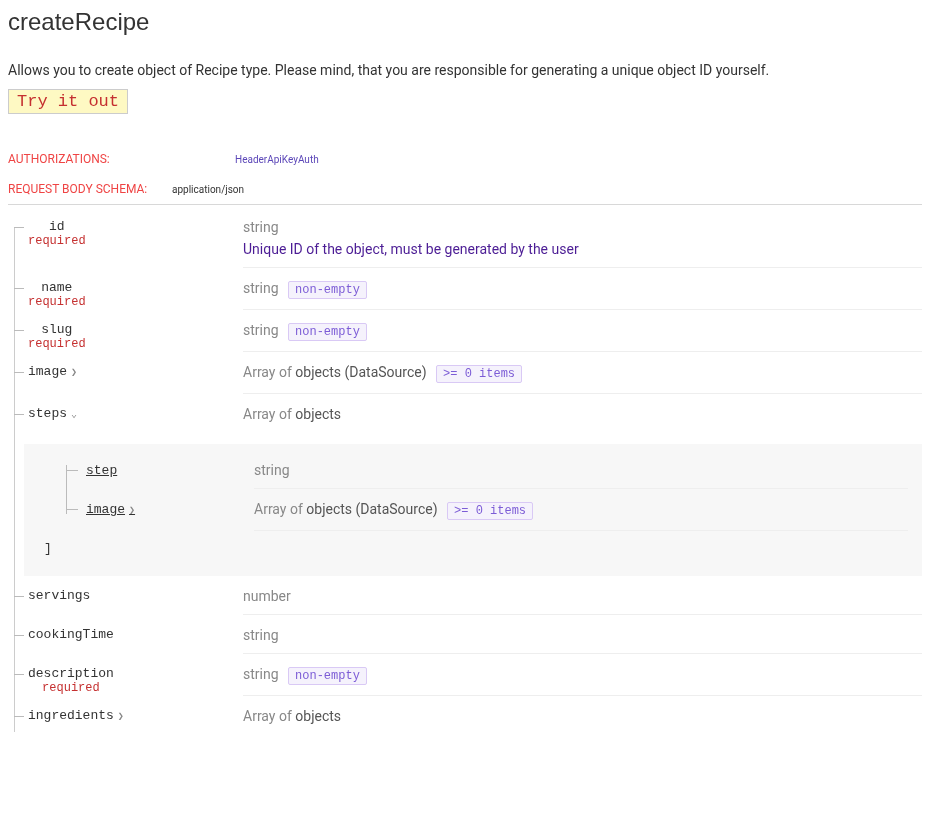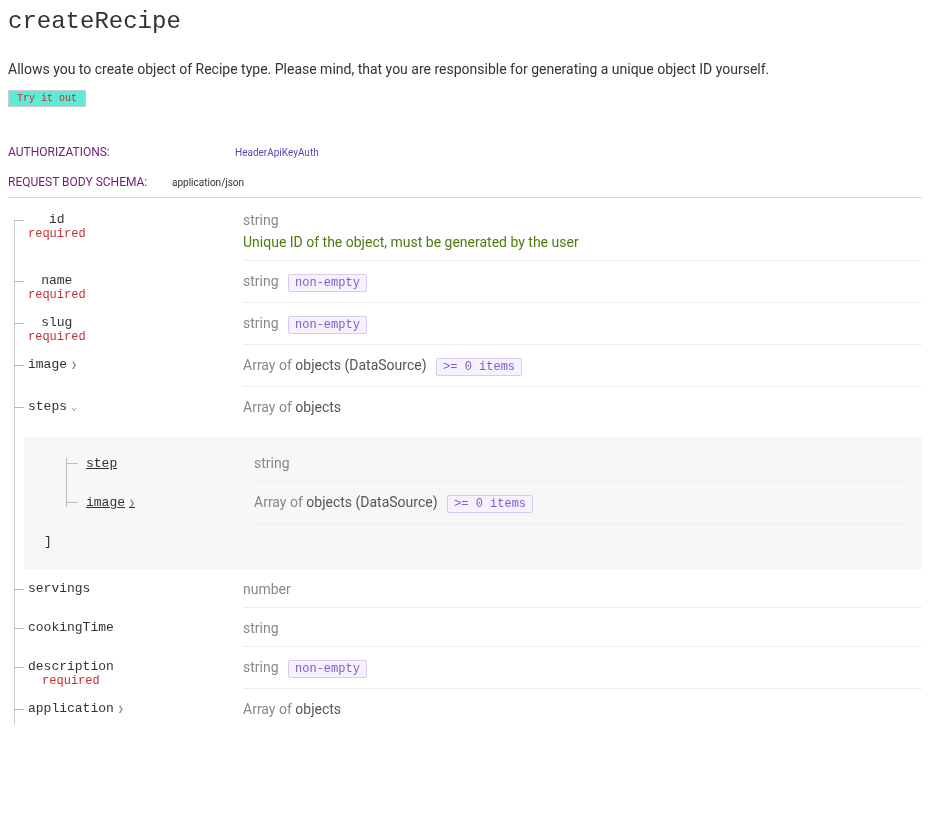--- a/index.html
+++ b/index.html
@@ -6,49 +6,49 @@
   body {
     margin: 0;
     padding: 8px;
     font-family: -apple-system, BlinkMacSystemFont, "Segoe UI", Roboto, sans-serif;
     font-size: 14px;
     color: #333;
     background: #fff;
     width: 930px;
   }
   h2 {
-    font-family: Liberation Mono, monospace;
+    font-family: Liberation Sans, sans-serif;
     font-weight: normal;
     font-size: 24px;
     margin: 0 0 24px 0;
     color: #333;
   }
   .desc {
     margin: 4px 0 8px 0;
     line-height: 1.5;
   }
   .try-button {
     font-family: "Courier New", monospace;
-    font-size: 10px;
+    font-size: 17px;
     color: #c53030;
-    background: #5eead4;
+    background: #fef9c3;
     border: 1px solid #ccc;
     padding: 2px 8px;
     cursor: pointer;
   }
   .section-row {
     display: flex;
     align-items: center;
     padding: 8px 0;
     border-bottom: 1px solid #d8d8d8;
   }
   .section-row.noborder { border-bottom: none; }
   .section-label {
     font-size: 12px;
-    color: #701a75;
+    color: #ef4444;
     width: 227px;
   }
   .section-value {
     font-size: 10px;
   }
   .section-value.purple { color: #5c47b8; }
   .schema-body { margin-top: 8px; }
 
   .tree-row {
     display: flex;
@@ -112,21 +112,21 @@
     font-family: "Courier New", monospace;
     font-size: 12px;
     color: #7c5cd6;
     background: #f5f2fc;
     border: 1px solid #d9c9f5;
     border-radius: 2px;
     padding: 1px 6px;
     margin-left: 6px;
   }
   .field-desc {
-    color: #4d7c0f;
+    color: #4c1d95;
     margin-top: 6px;
   }
   .nested-block {
     margin: 6px 0 6px 16px;
     background: #f7f7f7;
     padding: 12px 14px 12px 14px;
   }
   .arr-label {
     font-family: "Courier New", monospace;
     font-size: 13px;
@@ -355,21 +355,21 @@
           <span>string</span>
           <span class="badge">non-empty</span>
         </div>
       </div>
     </div>
 
     <div class="tree-row">
       <div class="tree-left">
         <div class="tree-connector"></div>
         <div class="tree-nameblock">
-          <span class="tree-name"><span>application</span><span class="chev">❯</span></span>
+          <span class="tree-name"><span>ingredients</span><span class="chev">❯</span></span>
         </div>
       </div>
       <div class="tree-right nob">
         <div class="type-line">
           <span>Array of </span><span class="dark">objects</span>
         </div>
       </div>
     </div>
 
   </div>

